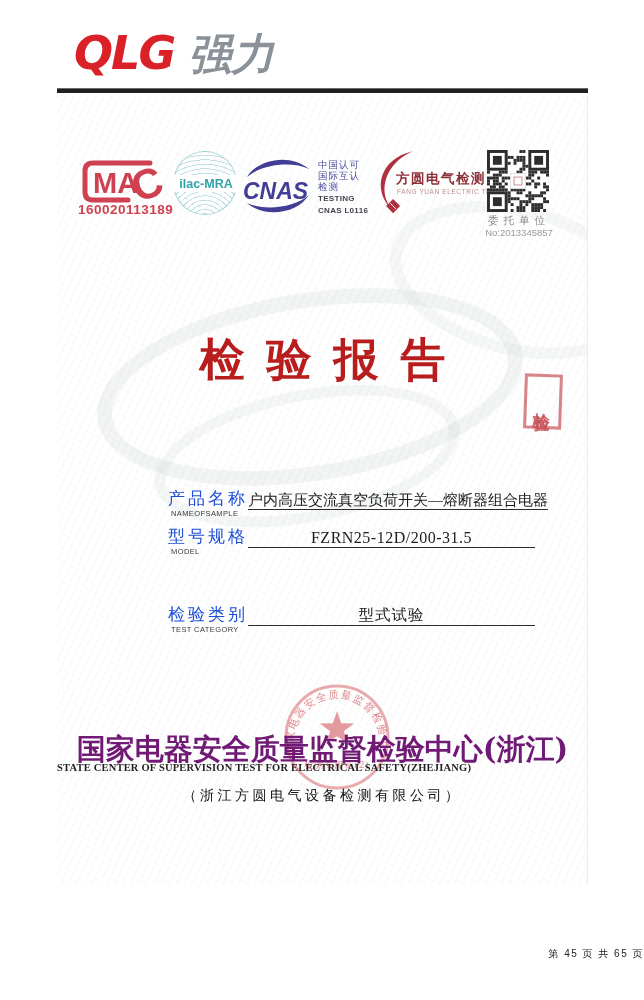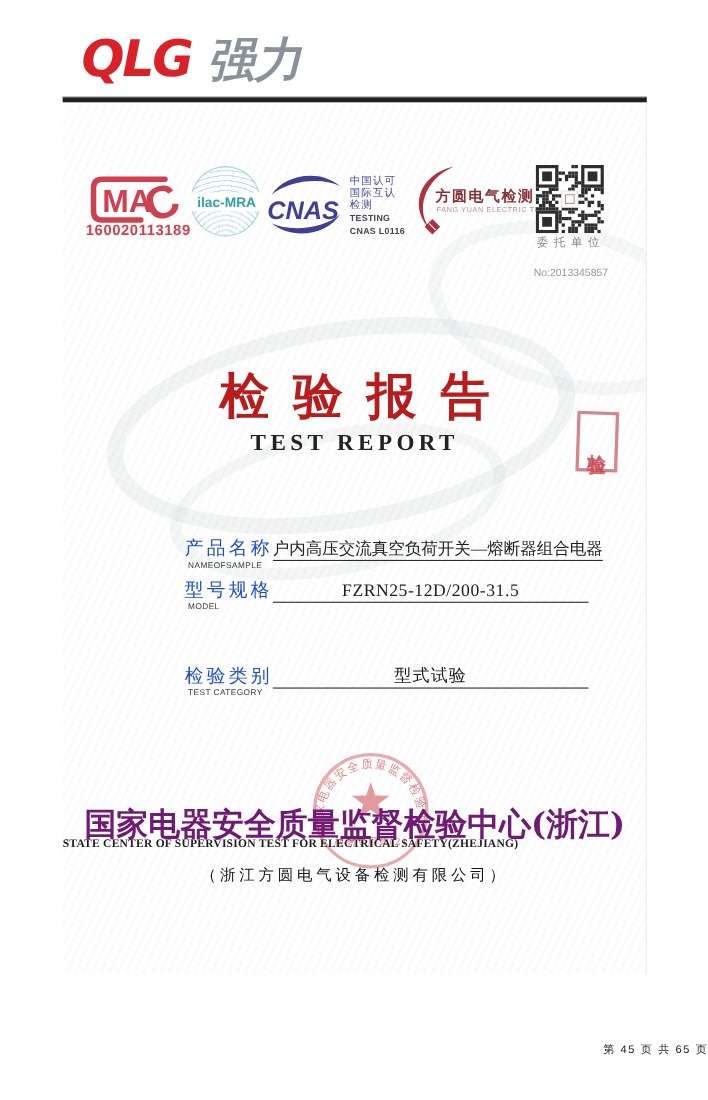--- a/index.html
+++ b/index.html
@@ -40,21 +40,21 @@
   .cnas-side { position:absolute; left:318px; top:159px; line-height:11px; }
   .cnas-side .zh { font-size:9.5px; color:#4a4aa0; letter-spacing:1px; }
   .cnas-side .en { font-size:8px; font-weight:bold; color:#43434d; letter-spacing:.3px; margin-top:1px; }
   .fy { position:absolute; left:360px; top:145px; }
   .fy-cn { position:absolute; left:396px; top:170px; font-size:13.5px; font-weight:bold; color:#8c2f36;
            letter-spacing:1.5px; font-family:"Liberation Serif","DejaVu Serif",serif; }
   .fy-en { position:absolute; left:397px; top:188px; font-size:6.5px; color:#bb8f8c; letter-spacing:.6px; }
   .qr { position:absolute; left:487px; top:150px; width:62px; height:62px; }
   .qr-cap { position:absolute; left:484px; top:214px; width:70px; text-align:center; font-size:10.5px;
             color:#8a8a8a; letter-spacing:5px; }
-  .qr-num { position:absolute; left:478px; top:227px; width:82px; text-align:center; font-size:9.5px; color:#9a9a9a;margin-top:16px; }
+  .qr-num { position:absolute; left:478px; top:227px; width:82px; text-align:center; font-size:9.5px; color:#9a9a9a; }
 
   
   .title-cn { position:absolute; left:57px; top:330px; width:531px; text-align:center;
               font-family:"DejaVu Serif","Liberation Serif",serif; font-weight:bold;
               font-size:45px; color:#b91c1c; letter-spacing:22px; text-indent:22px; white-space:nowrap; }
   .title-en { position:absolute; left:57px; top:390px; width:531px; text-align:center;
               font-family:"Liberation Serif","DejaVu Serif",serif; font-weight:bold;
               font-size:21px; color:#222; letter-spacing:4px; }
   .tstamp { position:absolute; left:524px; top:374px; width:38px; height:55px;
             border:3px solid rgba(200,80,86,.7); transform:rotate(2deg);
@@ -279,21 +279,20 @@
       <rect x="0" y="42" width="21" height="21" fill="#2d2d2d"></rect>
       <rect x="3" y="45" width="15" height="15" fill="#fff"></rect>
       <rect x="6" y="48" width="9" height="9" fill="#2d2d2d"></rect>
       <rect x="24" y="24" width="15" height="15" fill="#fff" stroke="#e2e2e2" stroke-width="1"></rect>
       <rect x="27.5" y="27.5" width="8" height="8" fill="none" stroke="#cc8f8f" stroke-width="1"></rect>
     </svg>
   <div class="qr-cap">委托单位</div>
   <div class="qr-num">No:2013345857</div>
 
   <div class="title-cn">检验报告</div>
-  <div class="title-en">TEST REPORT</div>
   <div class="tstamp">
     <span>检验</span>
   </div>
 
   <div class="frow" style="top:488px">
     <span class="flabel">产品名称</span>
     <span class="fvalue v15">户内高压交流真空负荷开关—熔断器组合电器</span>
     <span class="fsub">NAMEOFSAMPLE</span>
   </div>
   <div class="frow" style="top:526px">

